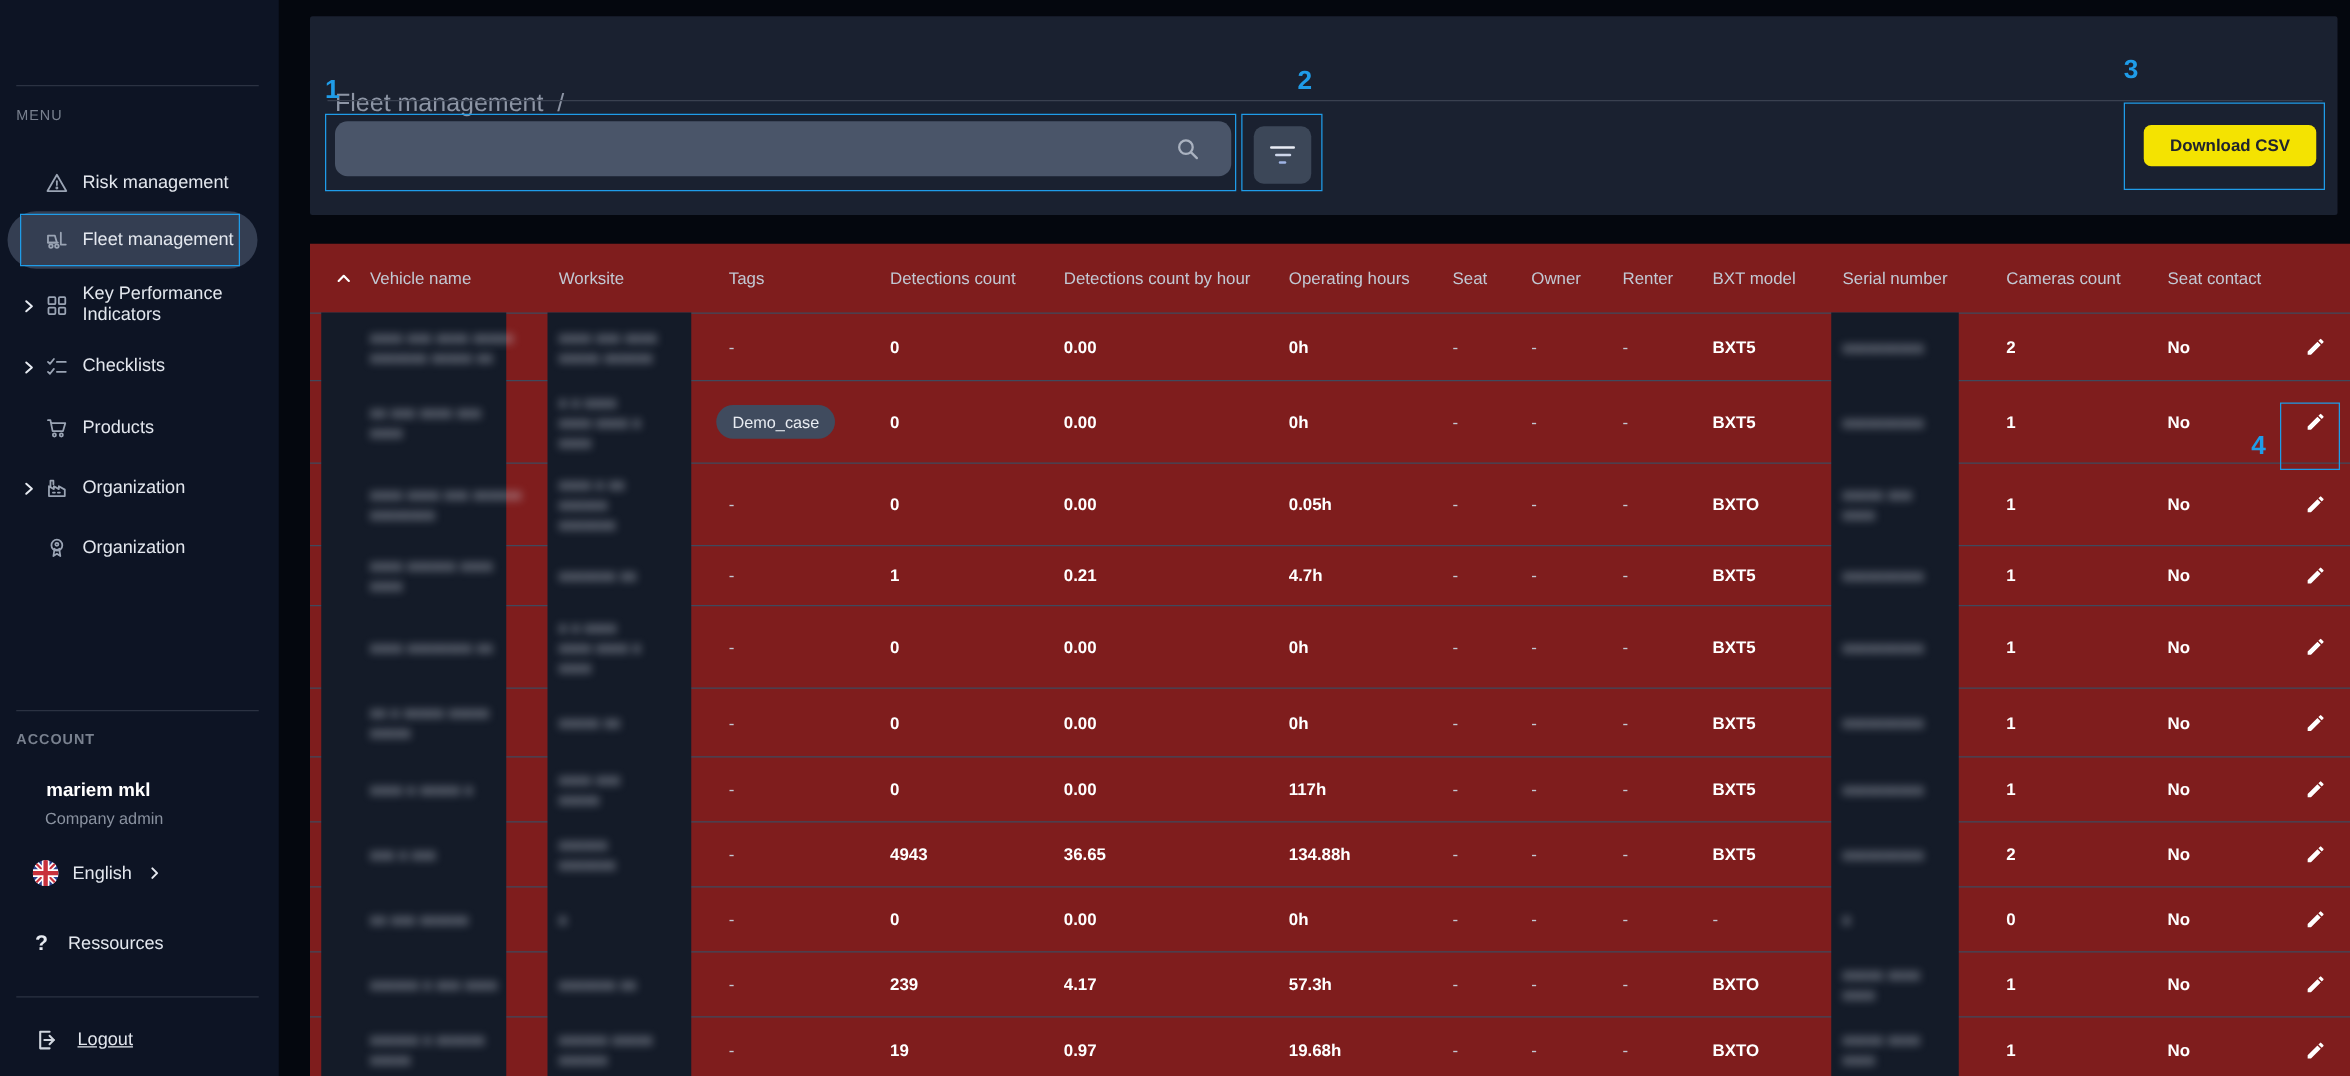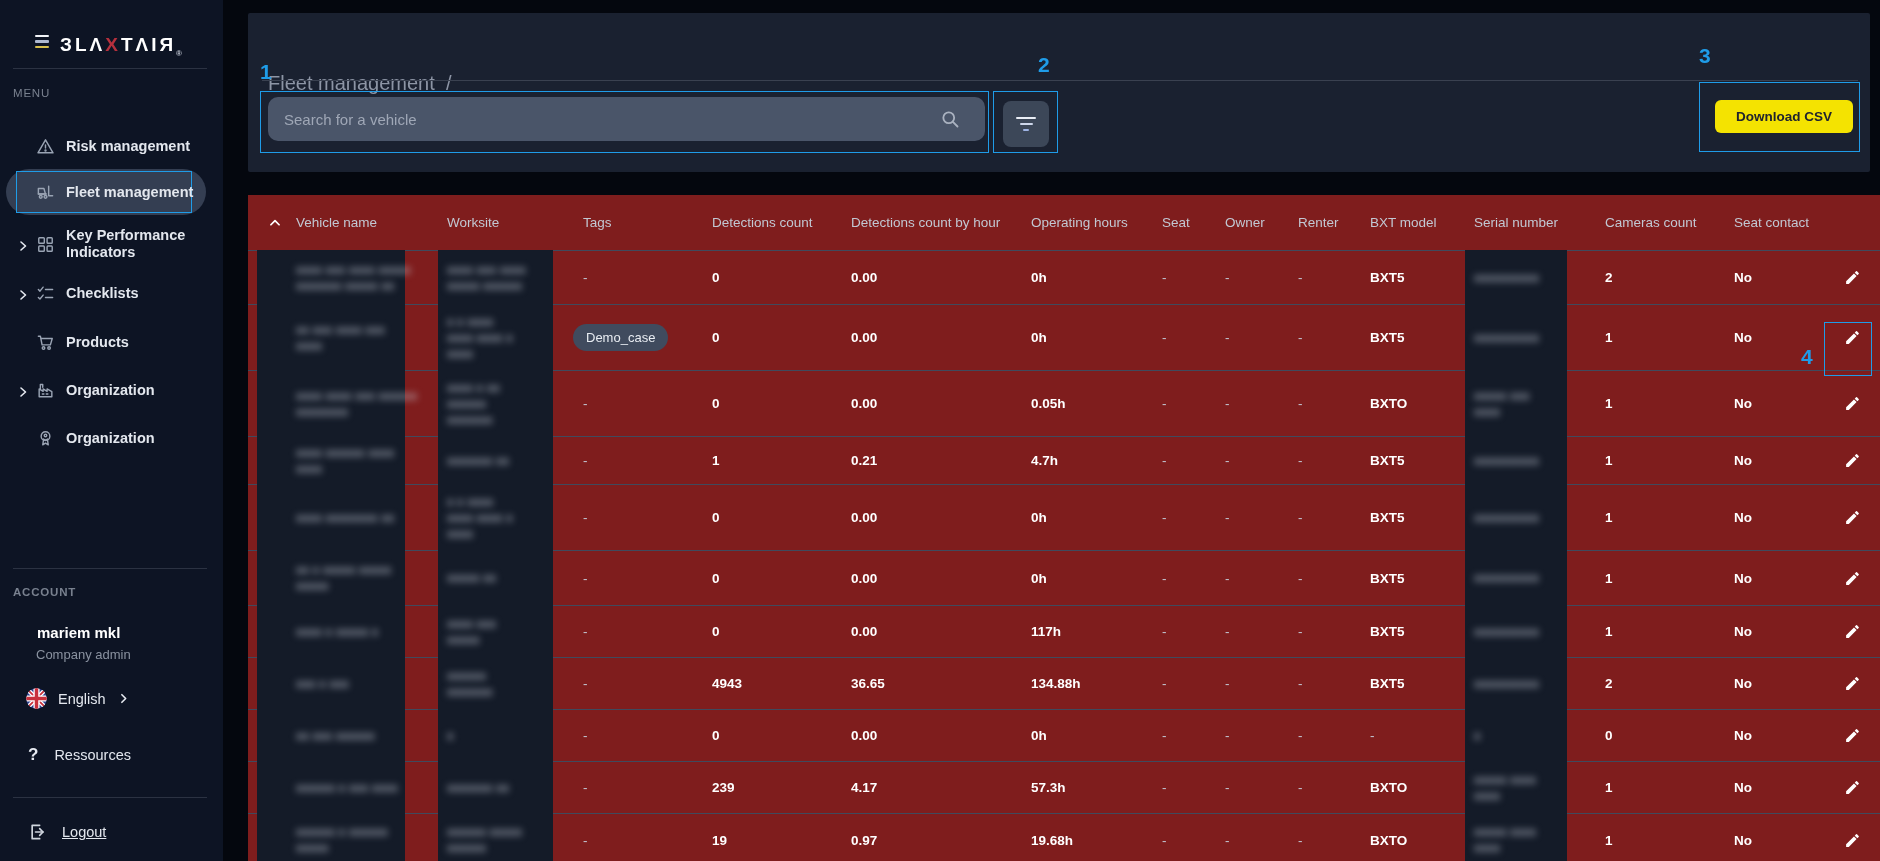--- a/index.html
+++ b/index.html
@@ -13,21 +13,21 @@
   .hamburger { position:absolute; left:35px; top:21px; width:14px; height:13px; display:flex; flex-direction:column; justify-content:space-between; cursor:pointer; }
   .hamburger span { display:block; height:2.4px; border-radius:1px; }
   .hamburger span:nth-child(1){ background:#f2f4f8; }
   .hamburger span:nth-child(2){ background:#aeb9d0; }
   .hamburger span:nth-child(3){ background:#d8c04c; }
   .brand { position:absolute; left:60px; top:20px; font-size:19px; font-weight:700; color:#ffffff; letter-spacing:3px; white-space:nowrap; }
   .brand .bx { color:#b5303d; }
   .brand .reg { font-size:8px; letter-spacing:0; vertical-align:sub; color:#c6ccd8; }
   .side-divider { position:absolute; left:13px; width:194px; height:1px; background:#2b3242; }
   .side-section-label { position:absolute; left:13px; font-size:11.5px; letter-spacing:.8px; color:#79818f; }
-  .menu-item { position:absolute; left:0; width:235px; display:flex; align-items:center; cursor:pointer;font-weight:bold; }
+  .menu-item { position:absolute; left:0; width:235px; display:flex; align-items:center; cursor:pointer; }
   .menu-item .chev { position:absolute; left:17px; width:12px; height:12px; color:#e6eaf1; }
   .menu-item .mi-icon { position:absolute; left:36px; width:19px; height:19px; color:#9aa4b4; }
   .menu-item .mi-label { position:absolute; left:66px; font-size:14.5px; color:#e3e7ee; line-height:17px; width:145px; }
   .sel-pill { position:absolute; left:6px; top:169px; width:200px; height:46px; background:#343e52; border-radius:23px; }
   .sel-annot { position:absolute; left:16px; top:171px; width:176px; height:42px; border:1.5px solid #1f9ce8; }
   .user-name { position:absolute; left:37px; top:624px; font-size:15px; font-weight:700; color:#ffffff; }
   .user-role { position:absolute; left:36px; top:647px; font-size:13px; color:#8a92a0; }
   .acct-row { position:absolute; display:flex; align-items:center; cursor:pointer; color:#e3e7ee; }
   .flag { width:21px; height:21px; border-radius:50%; overflow:hidden; }
   .qmark { font-size:17px; font-weight:700; color:#e6eaf1; }
@@ -70,28 +70,20 @@
   .strip-name { left:9px; width:148px; }
   .strip-worksite { left:190px; width:115px; }
   .strip-serial { left:1217px; width:102px; }
 </style>
 </head>
 <body>
 
 <div class="app">
 
   <nav class="sidebar">
-    <div class="brand-row">
-      <div class="hamburger">
-          <span></span>
-          <span></span>
-          <span></span>
-        </div>
-      <div class="brand"><span>ЗLΛ</span><span class="bx">X</span><span>TΛIЯ</span><span class="reg">®</span></div>
-    </div>
     <div class="side-divider" style="top:68px;"></div>
     <div class="side-section-label" style="top:87px;">MENU</div>
 
     <div class="sel-pill"></div>
     <div class="sel-annot"></div>
     <div id="menu-root">
         <div class="menu-item" style="top: 126px; height: 40px;">
           <span class="mi-icon"><svg viewBox="0 0 24 24" width="19" height="19" fill="none" stroke="#9aa4b4" stroke-width="1.8" stroke-linecap="round" stroke-linejoin="round">
               <path d="M12 3.5 21.5 20 H2.5 Z"></path>
               <line x1="12" y1="10" x2="12" y2="14"></line>
@@ -206,21 +198,20 @@
           <line x1="9" y1="12" x2="18" y2="12"></line>
         </svg>
       <span class="acct-label">Logout</span>
     </div>
   </nav>
 
   <section class="header-panel">
     <div class="breadcrumb"><span>Fleet management</span>&nbsp;&nbsp;<span>/</span></div>
     <div class="hdr-divider"></div>
     <div class="search-box">
-      <input type="text" value="" placeholder="Search for a vehicle" style="">
       <svg class="search-icon" viewBox="0 0 24 24" fill="none" stroke="#aab2c0" stroke-width="2.2" stroke-linecap="round">
           <circle cx="10.5" cy="10.5" r="6.5"></circle>
           <line x1="15.5" y1="15.5" x2="21" y2="21"></line>
         </svg>
     </div>
     <div class="filter-btn">
       <div class="filter-icon">
           <span></span>
           <span></span>
           <span></span>

